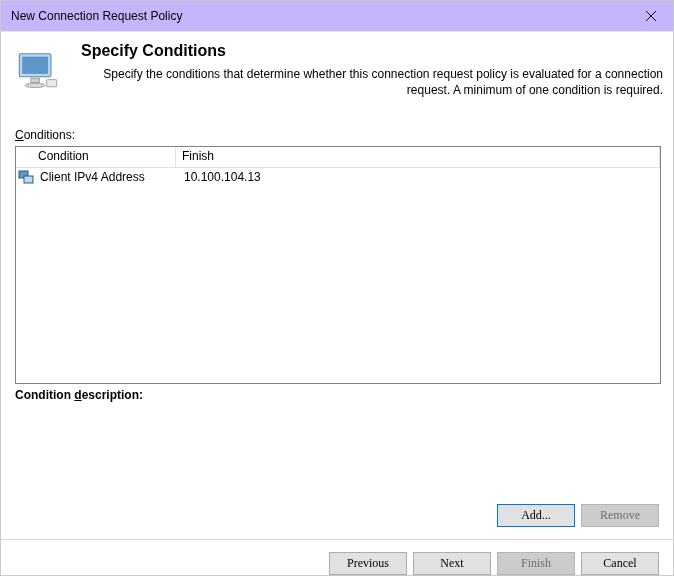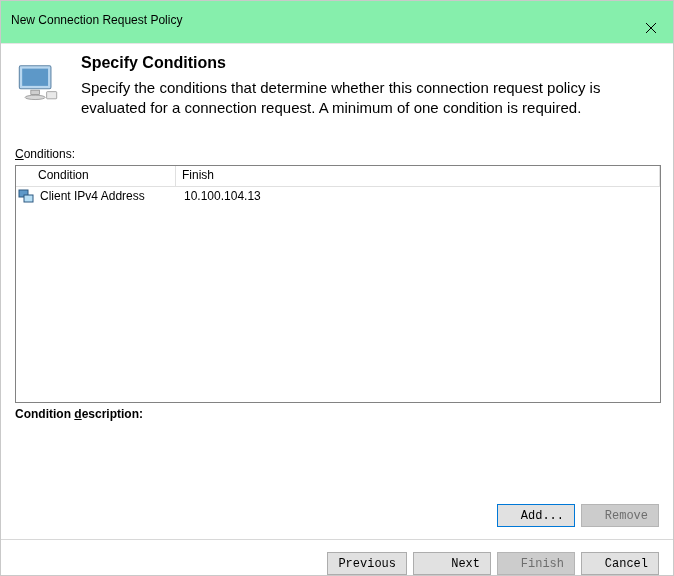--- a/index.html
+++ b/index.html
@@ -16,23 +16,23 @@
     box-sizing: border-box;
     border: 1px solid #c9c9c9;
     background: #fff;
     position: relative;
     display: flex;
     flex-direction: column;
   }
   .titlebar {
     height: 30px;
     display: flex;
-    align-items: flex-start;
-    padding: 12px 0 0 10px;
-    background: #86efac;
+    align-items: center;
+    padding: 0 0 0 10px;
+    background: #c4b5fd;
     border-bottom: 1px solid #e5e5e5;
   }
   .titlebar .title {
     flex: 1;
     font-size: 12px;
     color: #000;
   }
   .close-btn {
     width: 45px;
     height: 30px;
@@ -65,23 +65,24 @@
   }
   .header-text { flex: 1; }
   .header-text h1 {
     margin: 0 0 6px 0;
     font-size: 16px;
     font-weight: bold;
     color: #000;
   }
   .header-text p {
     margin: 0;
-    font-size: 15px;
+    font-size: 12px;
     line-height: 1.35;
     color: #000;
+    text-align: right;
   }
 
   .middle {
     flex: 1;
     display: flex;
     flex-direction: column;
     padding: 18px 12px 10px 14px;
     gap: 2px;
   }
   .label-bold {
@@ -148,26 +149,25 @@
     justify-content: flex-end;
     gap: 6px;
     padding: 12px 14px 0 14px;
   }
 
   button.win {
     min-width: 78px;
     height: 23px;
     border: 1px solid #adadad;
     background: #e1e1e1;
-    font-family: Liberation Mono, monospace;
+    font-family: Liberation Serif, serif;
     font-size: 12px;
     color: #000;
     padding: 0 10px;
     cursor: pointer;
-    text-align: right;
   }
   button.win.primary {
     border: 1px solid #0078d7;
     background: #e1e1e1;
   }
   button.win:disabled {
     border: 1px solid #b5b5b5;
     background: #ccc;
     color: #6e6e6e;
     cursor: default;

